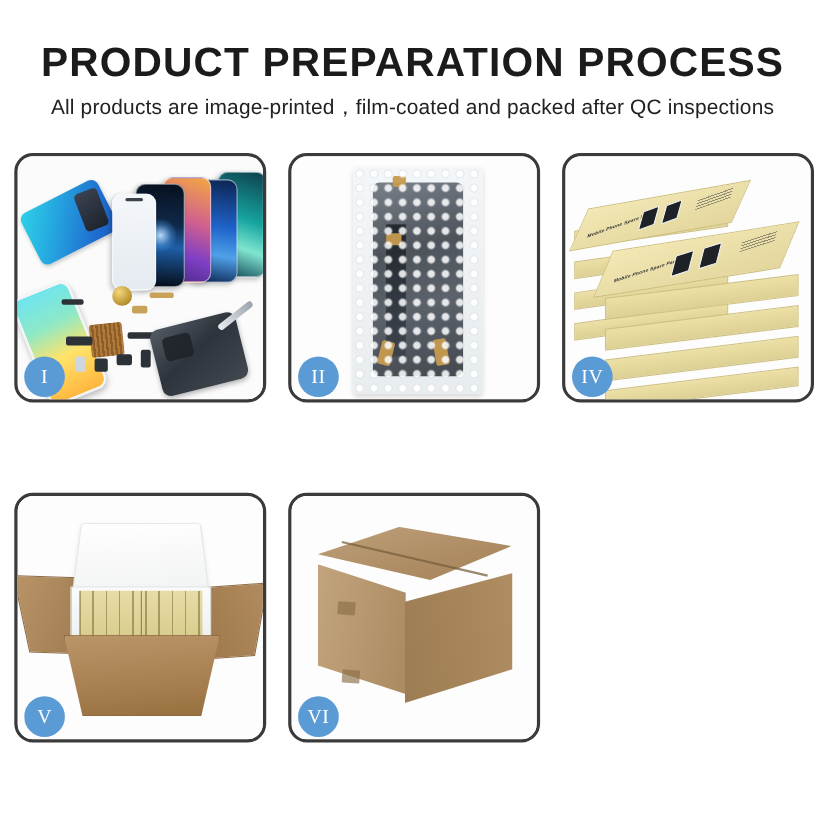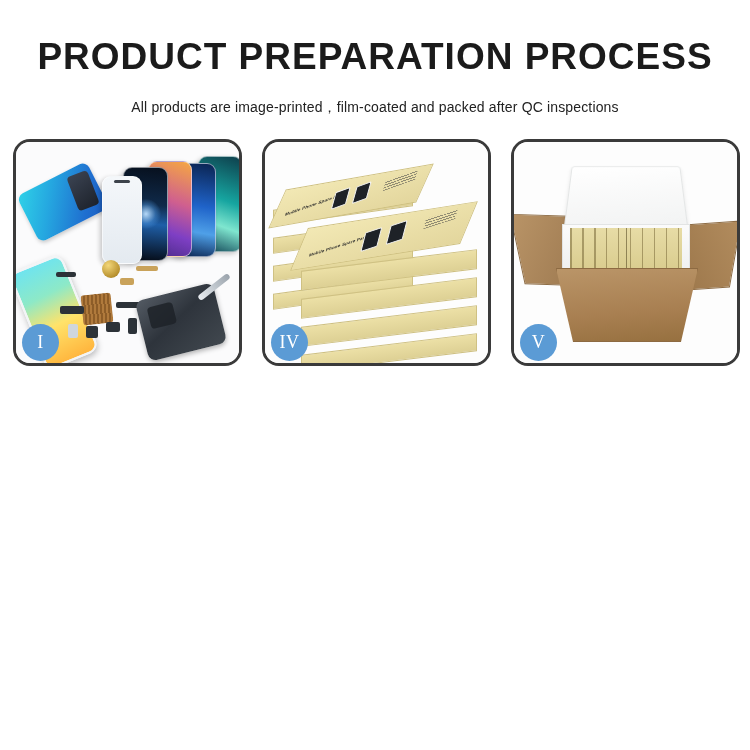--- a/index.html
+++ b/index.html
@@ -29,22 +29,22 @@
   }
   .title {
     font-size: 37px;
     font-weight: bold;
     letter-spacing: 1.0px;
     color: #1b1b1b;
     line-height: 1.05;
     white-space: nowrap;
   }
   .subtitle {
-    margin-top: 22px;
-    font-size: 14px;
+    margin-top: 8px;
+    font-size: 19px;
     color: #222222;
     letter-spacing: 0.15px;
     white-space: nowrap;
   }
 
   
   .grid {
     position: absolute;
     left: 13px;
     top: 139px;
@@ -449,20 +449,34 @@
         <div class="sp f"></div>
         <div class="sp g"></div>
         <div class="sp h"></div>
         <div class="sp i"></div>
         <div class="chassis"></div>
         <div class="tool"></div>
       </div>
       <div class="badge">I</div>
     </div>
 
+    <div class="panel">
+      <div class="stage">
+        <div class="bubblebag">
+          <div class="bb-inner"></div>
+          <div class="bb-flex"></div>
+          <div class="bb-gold g1"></div>
+          <div class="bb-gold g2"></div>
+          <div class="bb-gold g3"></div>
+          <div class="bb-gold g4"></div>
+          <div class="bb-overlay"></div>
+        </div>
+      </div>
+      <div class="badge">II</div>
+    </div>
 
 
     <div class="panel">
       <div class="stage">
         <div class="stack">
           <div class="sbox s-a"></div>
           <div class="sbox s-b"></div>
           <div class="sbox s-c"></div>
           <div class="sbox s-d"></div>
 
@@ -496,15 +510,26 @@
         <div class="v-flapL"></div>
         <div class="v-flapR"></div>
         <div class="v-foamlid"></div>
         <div class="v-foambody"></div>
         <div class="v-inner"></div>
         <div class="v-body"></div>
       </div>
       <div class="badge">V</div>
     </div>
 
+    <div class="panel">
+      <div class="stage">
+        <div class="c-top"></div>
+        <div class="c-seam"></div>
+        <div class="c-left"></div>
+        <div class="c-right"></div>
+        <div class="c-tape t1"></div>
+        <div class="c-tape t2"></div>
+      </div>
+      <div class="badge">VI</div>
+    </div>
 
   </div>
 </div>
 
 </body></html>

